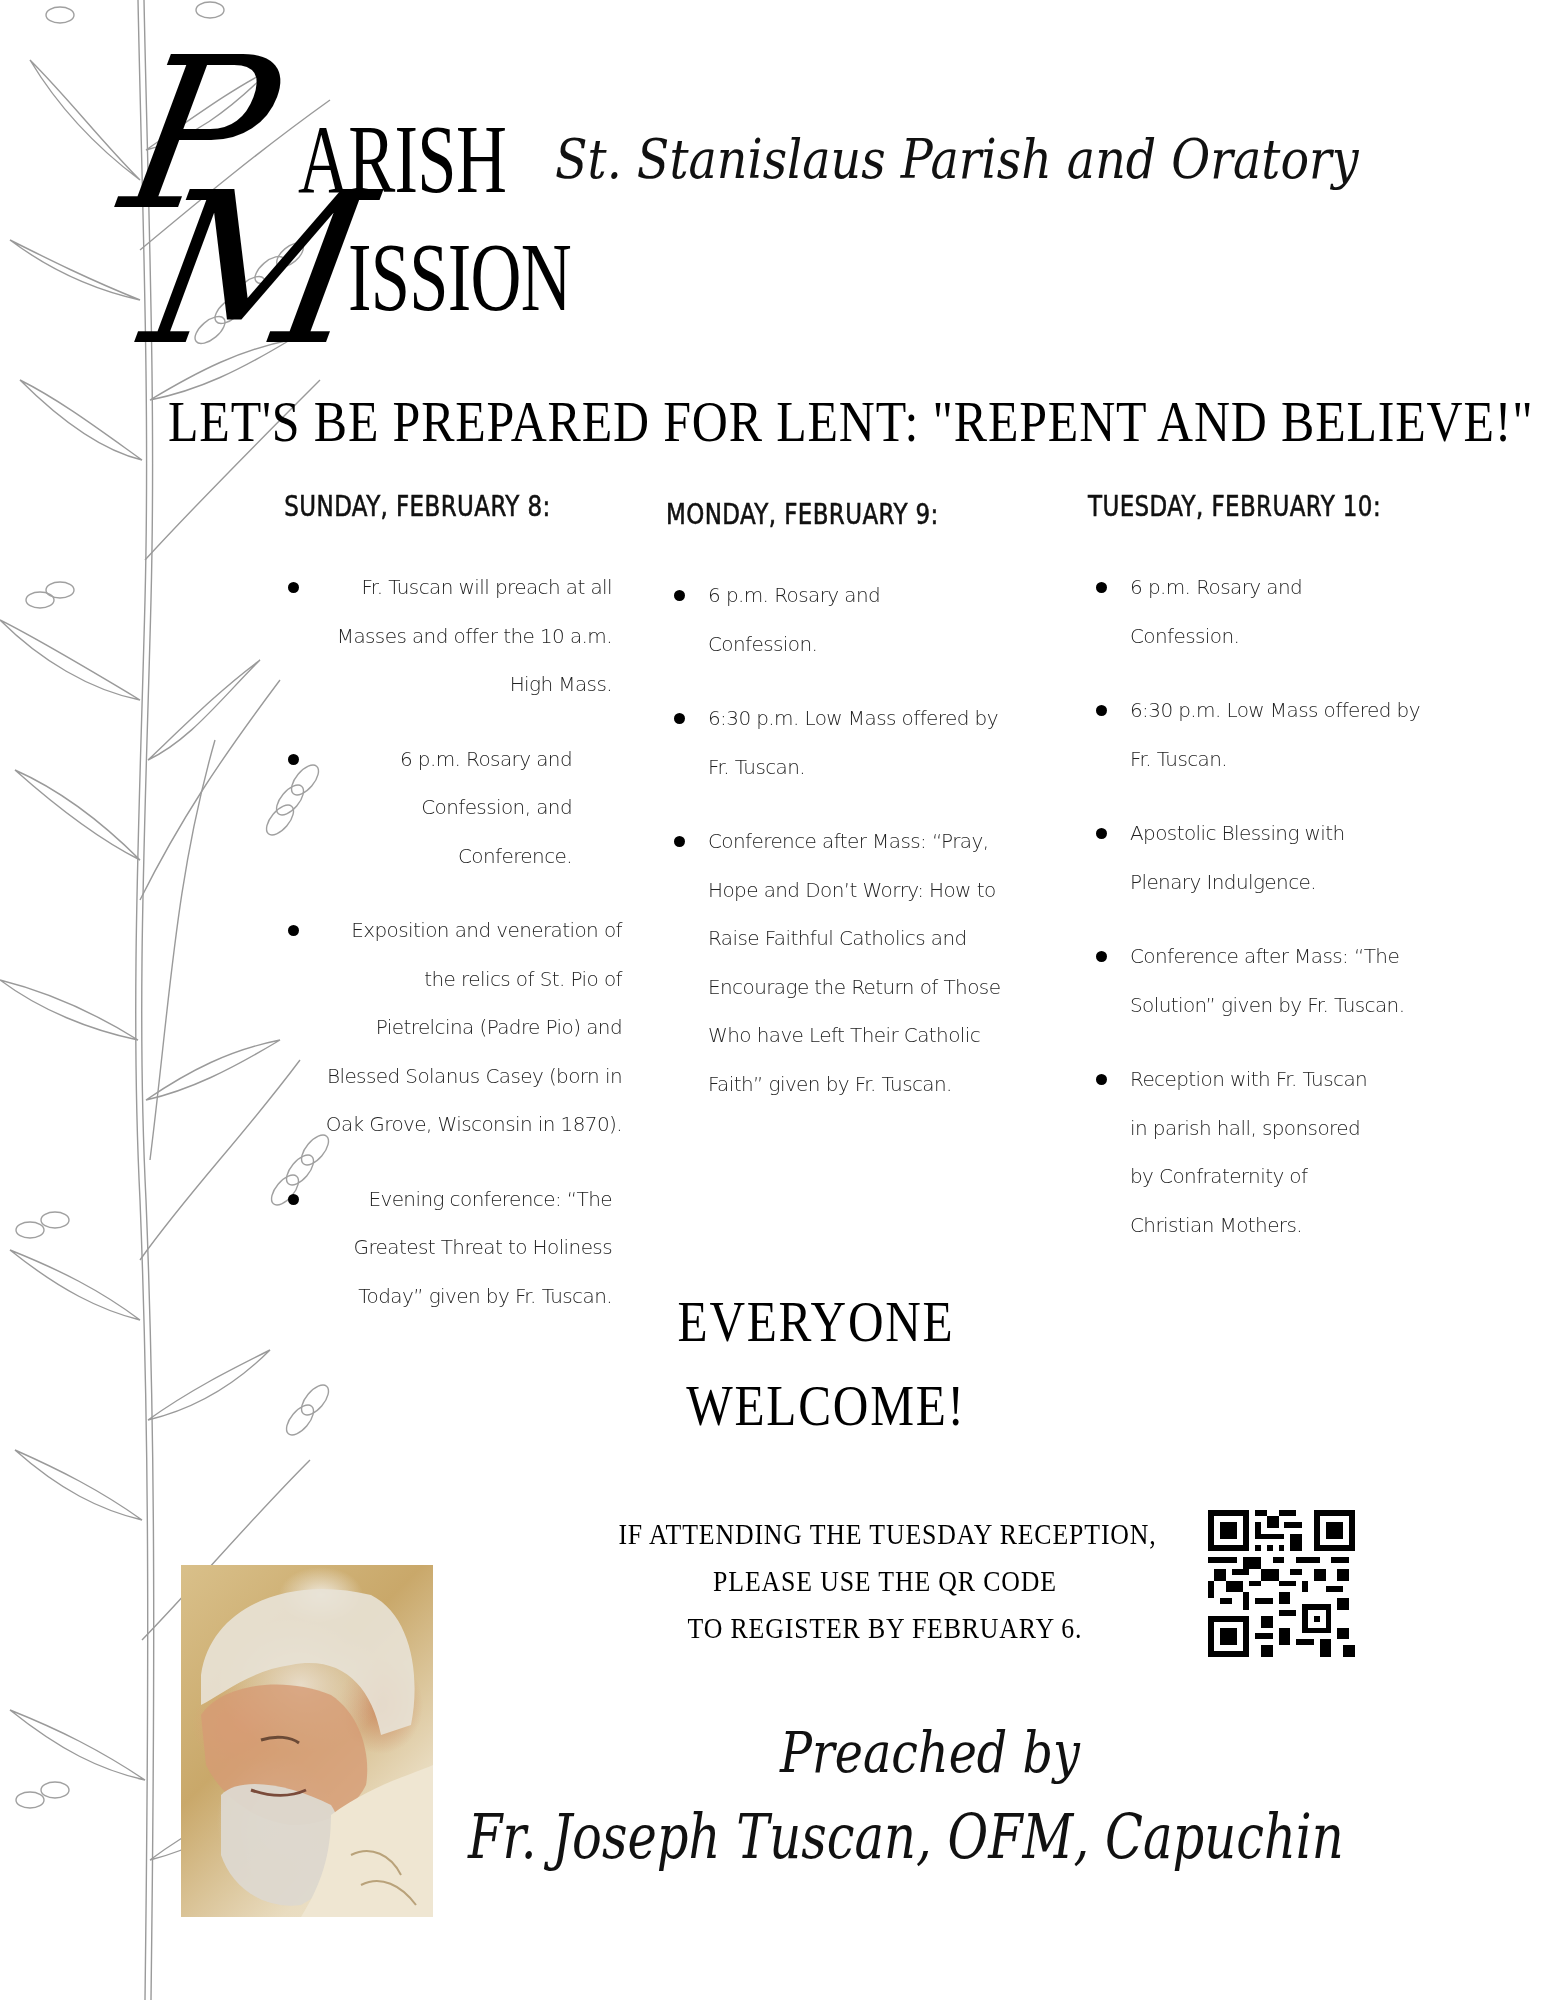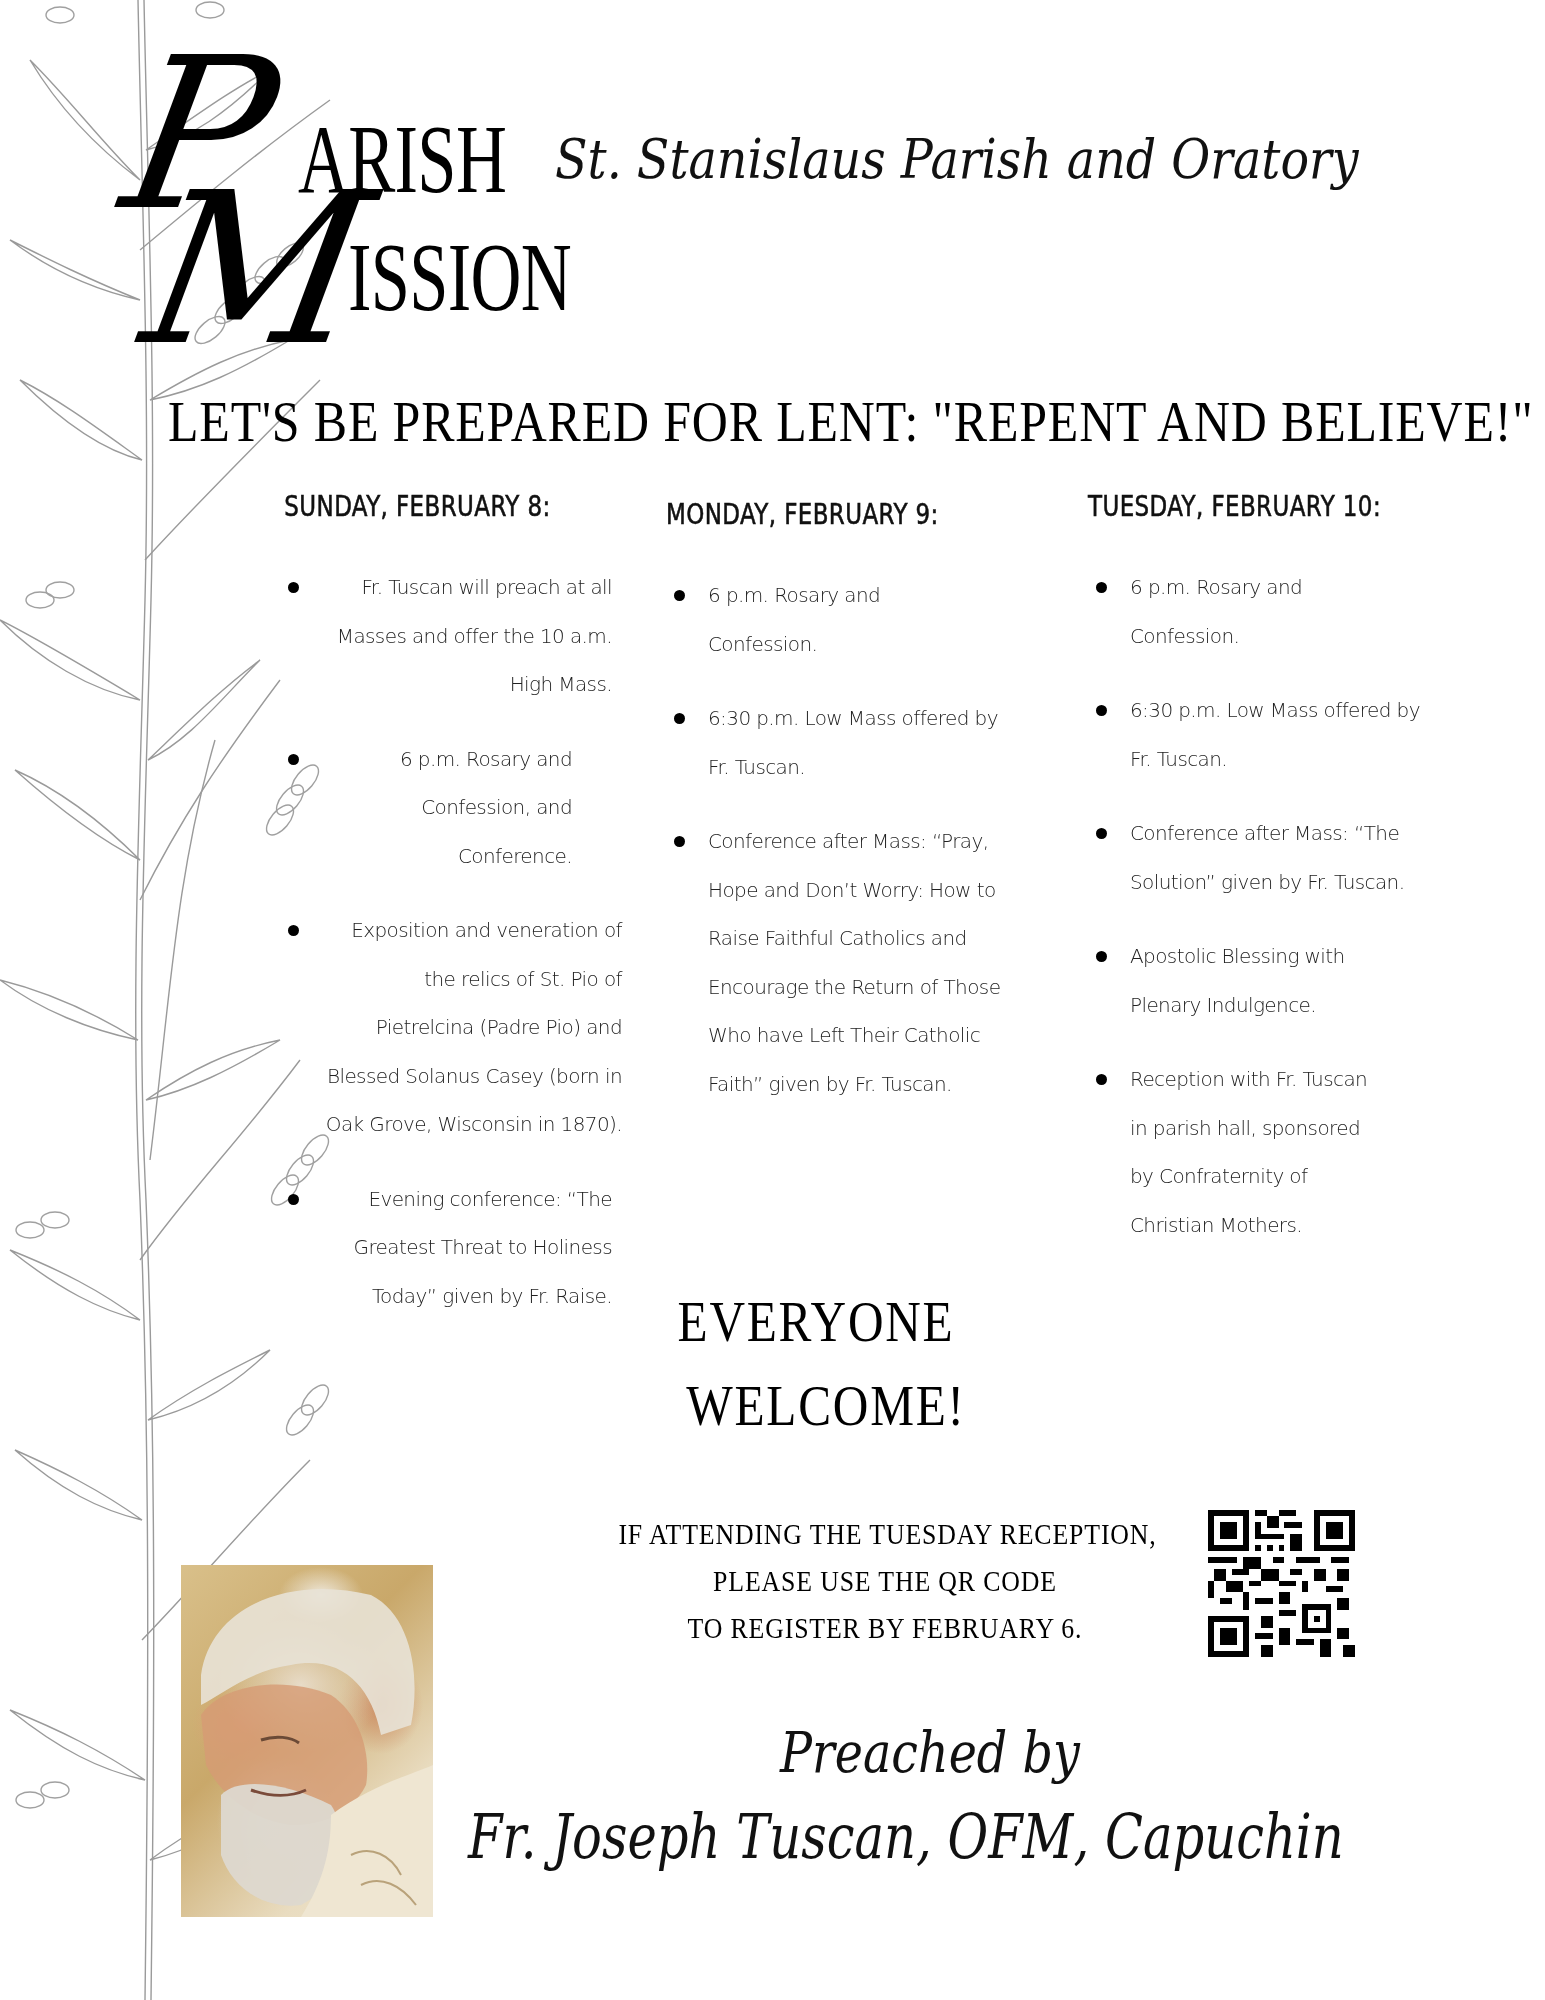--- a/index.html
+++ b/index.html
@@ -109,21 +109,21 @@
     <li class="day-item" style="width:250px;">
         <span class="bullet"></span>
         <span class="txt">6 p.m. Rosary and Confession, and Conference.</span>
       </li>
     <li class="day-item" style="width:300px;">
         <span class="bullet"></span>
         <span class="txt">Exposition  and veneration of the relics of St. Pio of Pietrelcina (Padre Pio) and Blessed Solanus Casey (born in Oak Grove, Wisconsin in 1870).</span>
       </li>
     <li class="day-item" style="width:290px;">
         <span class="bullet"></span>
-        <span class="txt">Evening conference: “The Greatest Threat to Holiness Today” given by Fr. Raise.</span>
+        <span class="txt">Evening conference: “The Greatest Threat to Holiness Today” given by Fr. Tuscan.</span>
       </li>
   </ul>
 </div>
 
 <div class="day-col" style="left:666px; top:490px;margin-top:8px;">
   <h2 class="day-head">MONDAY, FEBRUARY 9:</h2>
   <ul class="day-list">
     <li class="day-item" style="width:260px;">
         <span class="bullet"></span>
         <span class="txt">6 p.m. Rosary and Confession.</span>
@@ -145,25 +145,25 @@
     <li class="day-item" style="width:260px;">
         <span class="bullet"></span>
         <span class="txt">6 p.m. Rosary and Confession.</span>
       </li>
     <li class="day-item" style="width:290px;">
         <span class="bullet"></span>
         <span class="txt">6:30 p.m. Low Mass offered by Fr. Tuscan.</span>
       </li>
     <li class="day-item" style="width:290px;">
         <span class="bullet"></span>
+        <span class="txt">Apostolic Blessing with Plenary Indulgence.</span>
+      </li>
+    <li class="day-item" style="width:290px;">
+        <span class="bullet"></span>
         <span class="txt"> Conference after Mass: “The Solution” given by Fr. Tuscan.</span>
-      </li>
-    <li class="day-item" style="width:290px;">
-        <span class="bullet"></span>
-        <span class="txt">Apostolic Blessing with Plenary Indulgence.</span>
       </li>
     <li class="day-item" style="width:250px;">
         <span class="bullet"></span>
         <span class="txt">Reception with Fr. Tuscan in parish hall, sponsored by Confraternity of Christian Mothers.</span>
       </li>
   </ul>
 </div>
 
 <div class="abs" style="left:636px; top:1280px; width:360px;">
   <div class="welcome">EVERYONE</div>

